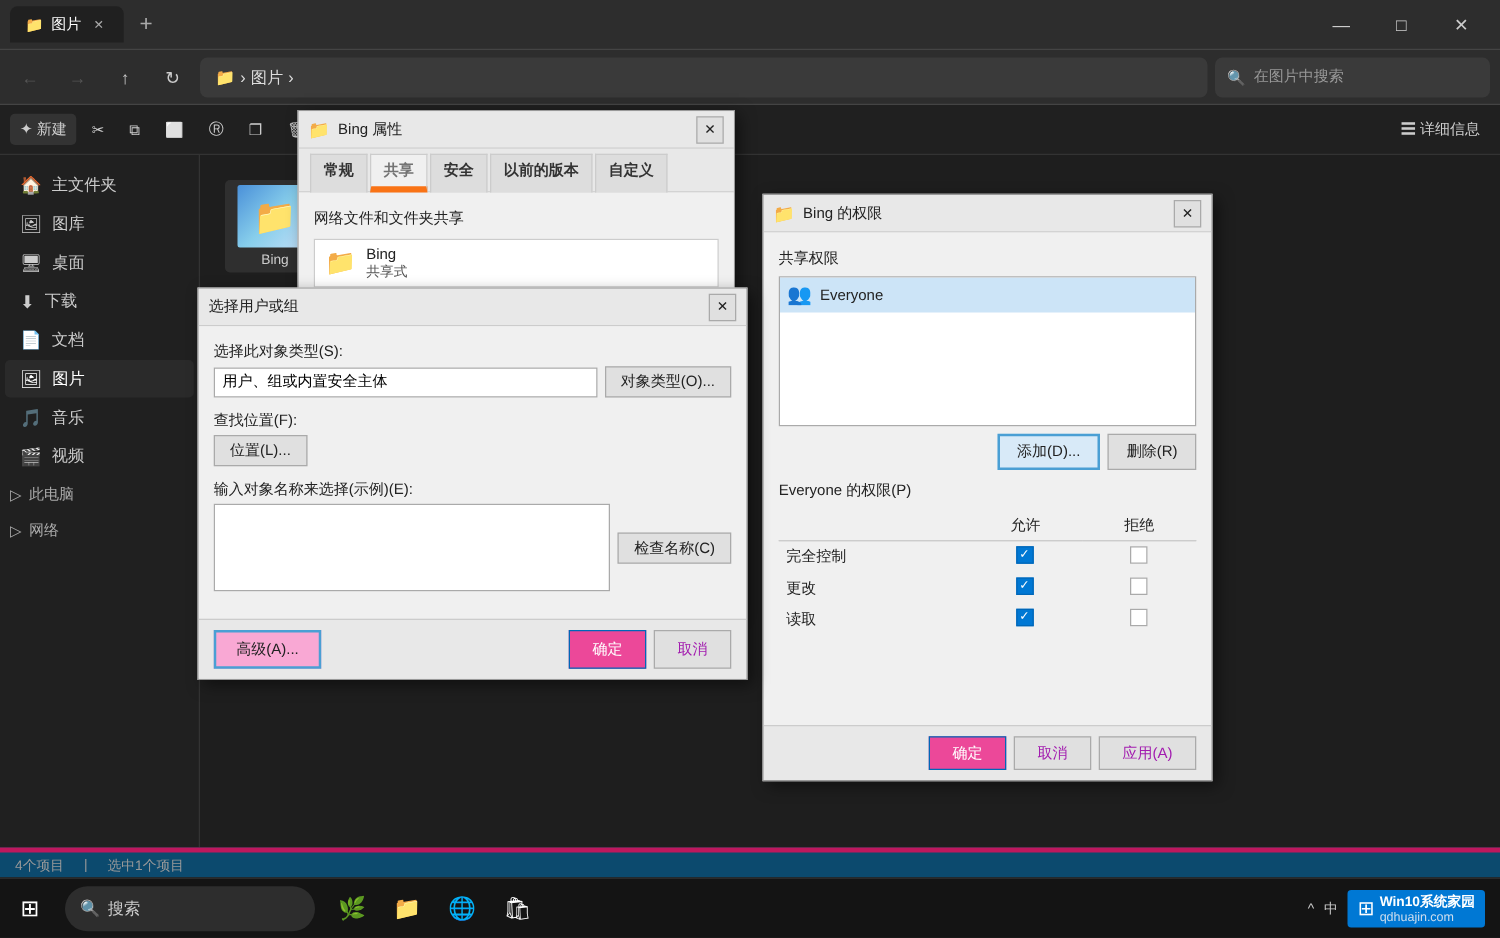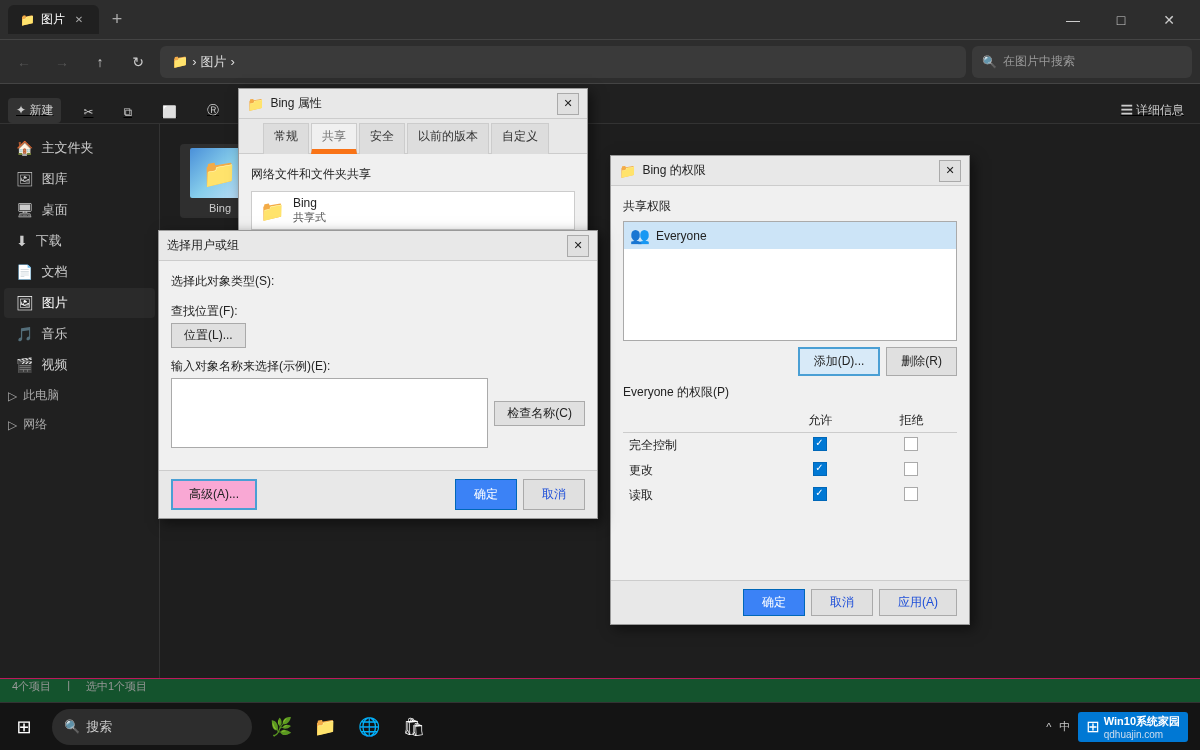--- a/index.html
+++ b/index.html
@@ -197,25 +197,24 @@
       color: #999;
       gap: 6px;
       font-size: 12px;
     }
 
     
     .toolbar {
       height: 40px;
       background: #202020;
       display: flex;
-      align-items: flex-end;
+      align-items: center;
       padding: 0 8px;
-      gap: 14px;
+      gap: 4px;
       border-bottom: 1px solid #333;
-      text-decoration: underline;
     }
     .toolbar-btn {
       display: flex;
       align-items: center;
       gap: 4px;
       padding: 4px 8px;
       color: #ccc;
       border-radius: 4px;
       cursor: pointer;
       font-size: 12px;
@@ -264,23 +263,24 @@
     .file-area {
       flex: 1;
       background: #1e1e1e;
       padding: 10px;
       overflow-y: auto;
     }
 
     
     .status-bar {
       height: 24px;
-      background: #14532d;
-      border-top: 1px solid #be185d;
-      display: flex;
+      background: #0c4a6e;
+      border-top: 4px solid #be185d;
+      display: flex;
+      align-items: center;
       padding: 0 12px;
       color: #999;
       font-size: 11px;
       gap: 16px;
     }
 
     
     .dialog-overlay {
       position: absolute;
       top: 0; left: 0; right: 0; bottom: 48px;
@@ -321,22 +321,23 @@
       justify-content: center;
       cursor: pointer;
       border: 1px solid #aaa;
       background: #e0e0e0;
       font-size: 11px;
     }
     .dialog-tabs {
       display: flex;
       background: #e8e8e8;
       border-bottom: 1px solid #ccc;
-      padding: 4px 24px 0;
+      padding: 4px 9px 0;
       gap: 2px;
+      font-weight: bold;
     }
     .dlg-tab {
       padding: 4px 10px;
       font-size: 12px;
       color: #333;
       cursor: pointer;
       border: 1px solid #ccc;
       border-bottom: none;
       background: #ddd;
       margin-bottom: -1px;
@@ -375,23 +376,23 @@
       padding: 8px 12px;
       border-top: 1px solid #ccc;
       background: #e8e8e8;
     }
     .dlg-btn {
       padding: 4px 18px;
       font-size: 12px;
       background: #e0e0e0;
       border: 1px solid #aaa;
       cursor: pointer;
-      color: #1d4ed8;
-    }
-    .dlg-btn.primary { background: #3b82f6; color: white; border-color: #0067b8; }
+      color: #a21caf;
+    }
+    .dlg-btn.primary { background: #ec4899; color: white; border-color: #0067b8; }
 
     
     .select-user-dialog {
       position: absolute;
       top: 230px;
       left: 158px;
       width: 440px;
       background: #f0f0f0;
       border: 1px solid #999;
       box-shadow: 4px 4px 12px rgba(0,0,0,0.5);
@@ -768,20 +769,26 @@
   </div>
 
   <div class="select-user-dialog">
     <div class="dialog-title">
       <span>选择用户或组</span>
       <div class="dialog-close">✕</div>
     </div>
     <div class="dialog-content">
       <div class="form-row">
         <div class="form-label">选择此对象类型(S):</div>
+        <div class="form-input-row">
+          <div class="form-input" style="display:flex;align-items:center;">
+            <span>用户、组或内置安全主体</span>
+          </div>
+          <button class="form-btn">对象类型(O)...</button>
+        </div>
       </div>
       <div class="form-row">
         <div class="form-label">查找位置(F):</div>
         <div class="form-input-row">
           <button class="form-btn">位置(L)...</button>
         </div>
       </div>
       <div class="form-row">
         <div class="form-label">输入对象名称来选择(示例)(E):</div>
         <div class="form-input-row">

